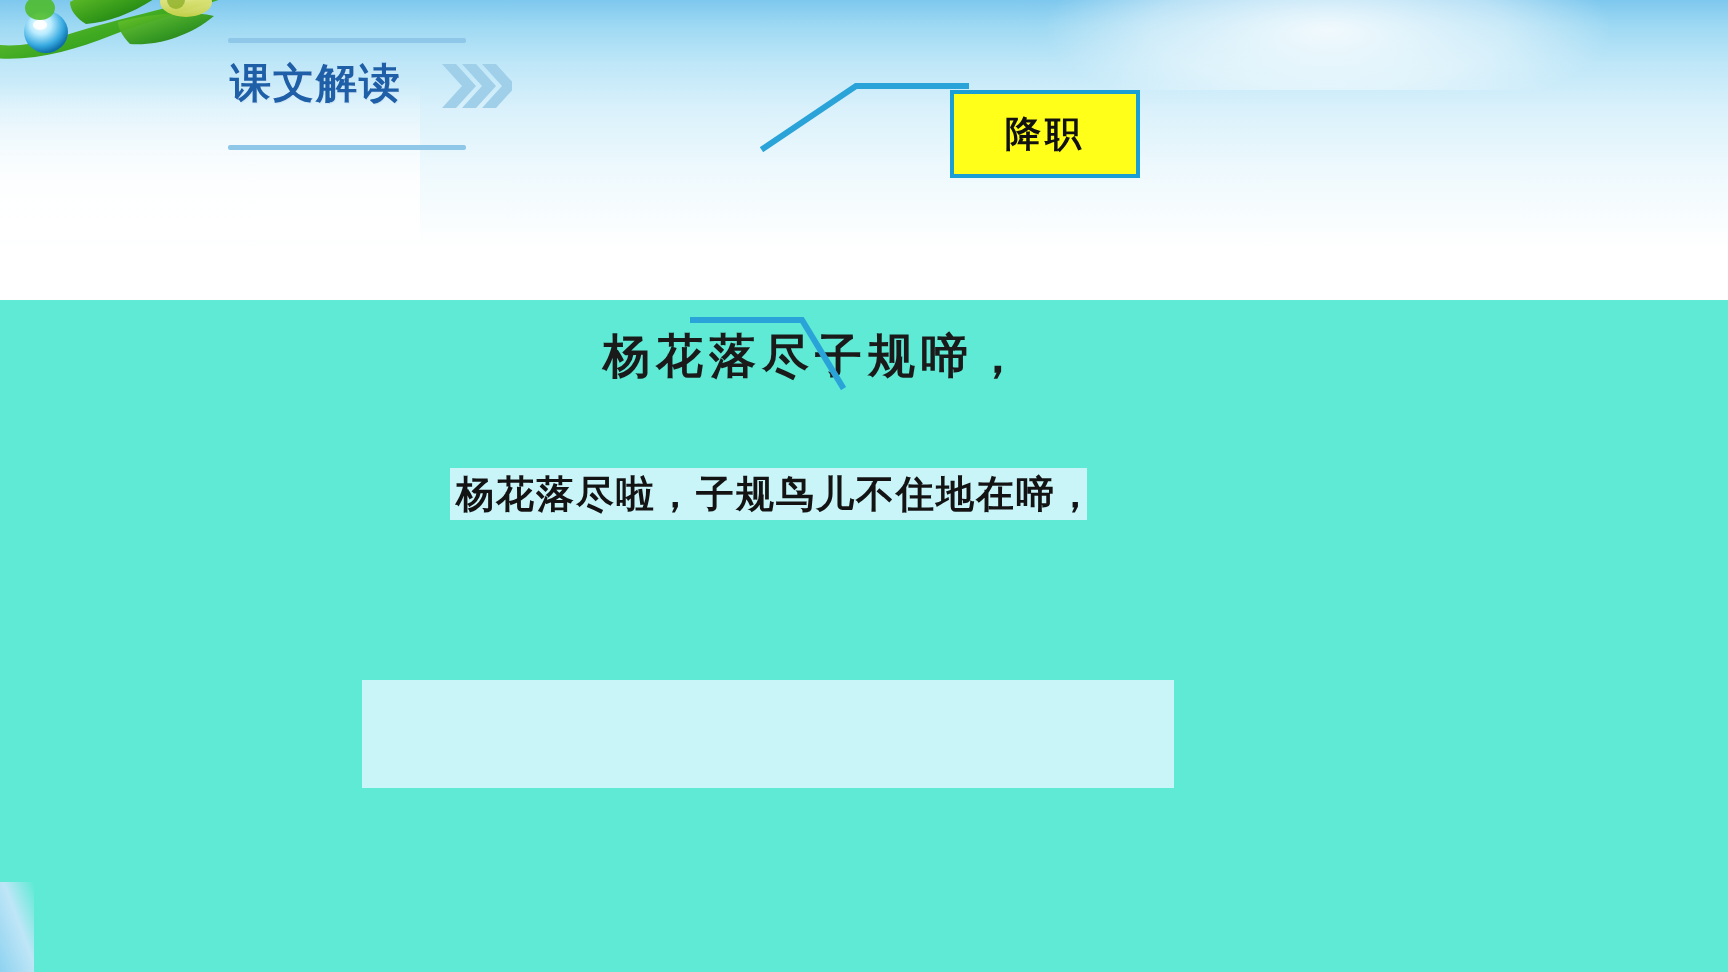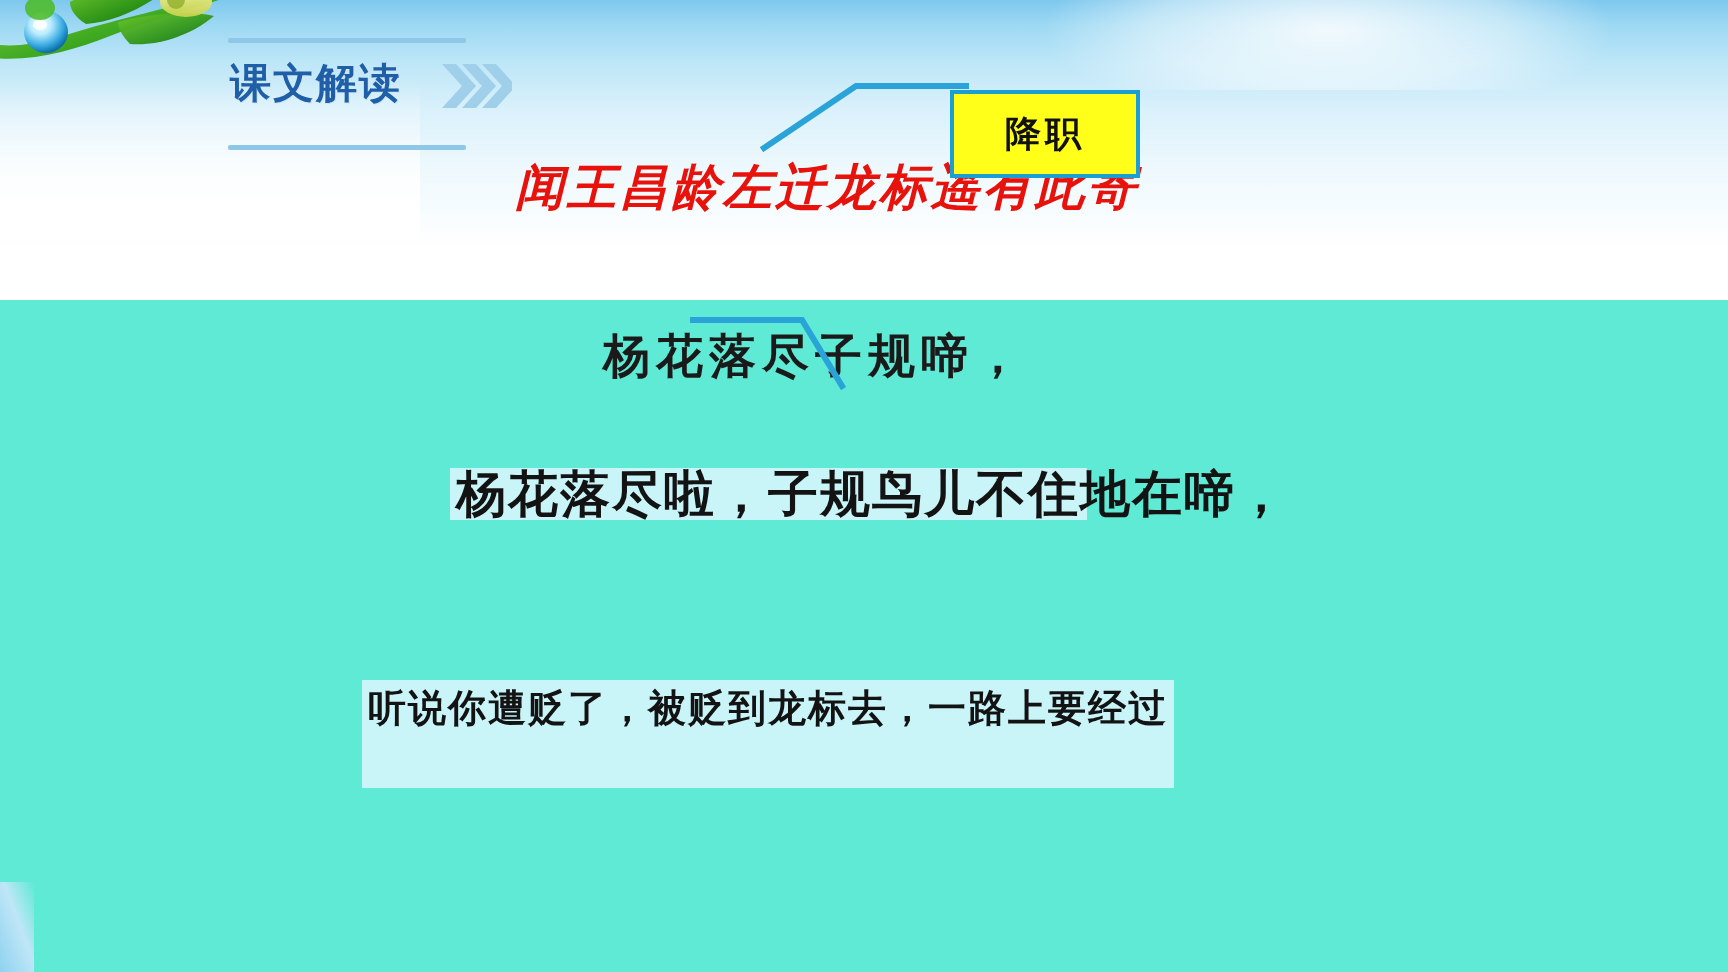--- a/index.html
+++ b/index.html
@@ -176,21 +176,21 @@
     background: #c9f5f9;
     font-family: "Liberation Serif", "DejaVu Serif", serif;
     font-weight: bold;
     color: #131313;
     letter-spacing: 2px;
     white-space: nowrap;
   }
   #translation-one {
     left: 450px; top: 468px;
     width: 637px; height: 52px;
-    font-size: 50px;
+    font-size: 38px;
     line-height: 52px;
     padding-left: 6px;
     box-sizing: border-box;
   }
   #translation-two {
     left: 362px; top: 680px;
     width: 812px; height: 108px;
     font-size: 38px;
     line-height: 54px;
     text-align: center;
@@ -254,37 +254,35 @@
     <div class="rule top"></div>
     <div class="section-title">课文解读</div>
     <svg class="chevrons" width="72" height="48" viewBox="0 0 72 48">
       <path d="M2,2 L22,24 L2,46 L16,46 L36,24 L16,2 Z" fill="#9fcfe9"></path>
       <path d="M22,2 L42,24 L22,46 L36,46 L56,24 L36,2 Z" fill="#9fcfe9"></path>
       <path d="M42,2 L62,24 L42,46 L56,46 L76,24 L56,2 Z" fill="#9fcfe9"></path>
     </svg>
     <div class="rule bottom"></div>
   </div>
 
-  <div class="poem-title">闻王昌龄左迁龙标遥有此寄</div>
 
   <svg class="leader" id="leader-demotion" viewBox="0 0 210 90">
     <polyline points="4,86 96,24 206,24" fill="none" stroke="#2aa4d8" stroke-width="6" stroke-linecap="square" stroke-linejoin="miter"></polyline>
   </svg>
 
   <div class="callout" id="callout-demotion">降职</div>
 
   <div class="poem-line l1">杨花落尽子规啼，</div>
 
 
   <svg class="leader" id="leader-cuckoo" viewBox="0 0 170 80">
     <polyline points="2,10 112,10 152,76" fill="none" stroke="#2aa4d8" stroke-width="6" stroke-linecap="square" stroke-linejoin="miter"></polyline>
   </svg>
 
 
   <div class="translation" id="translation-one">杨花落尽啦，子规鸟儿不住地在啼，</div>
 
   <div class="translation" id="translation-two">
-    <span class="tl-line">听说你遭贬了，被贬到龙标去，一路上要经过</span>
   </div>
 
   <div class="corner-wedge"></div>
 
 </div>
 
 </body></html>

